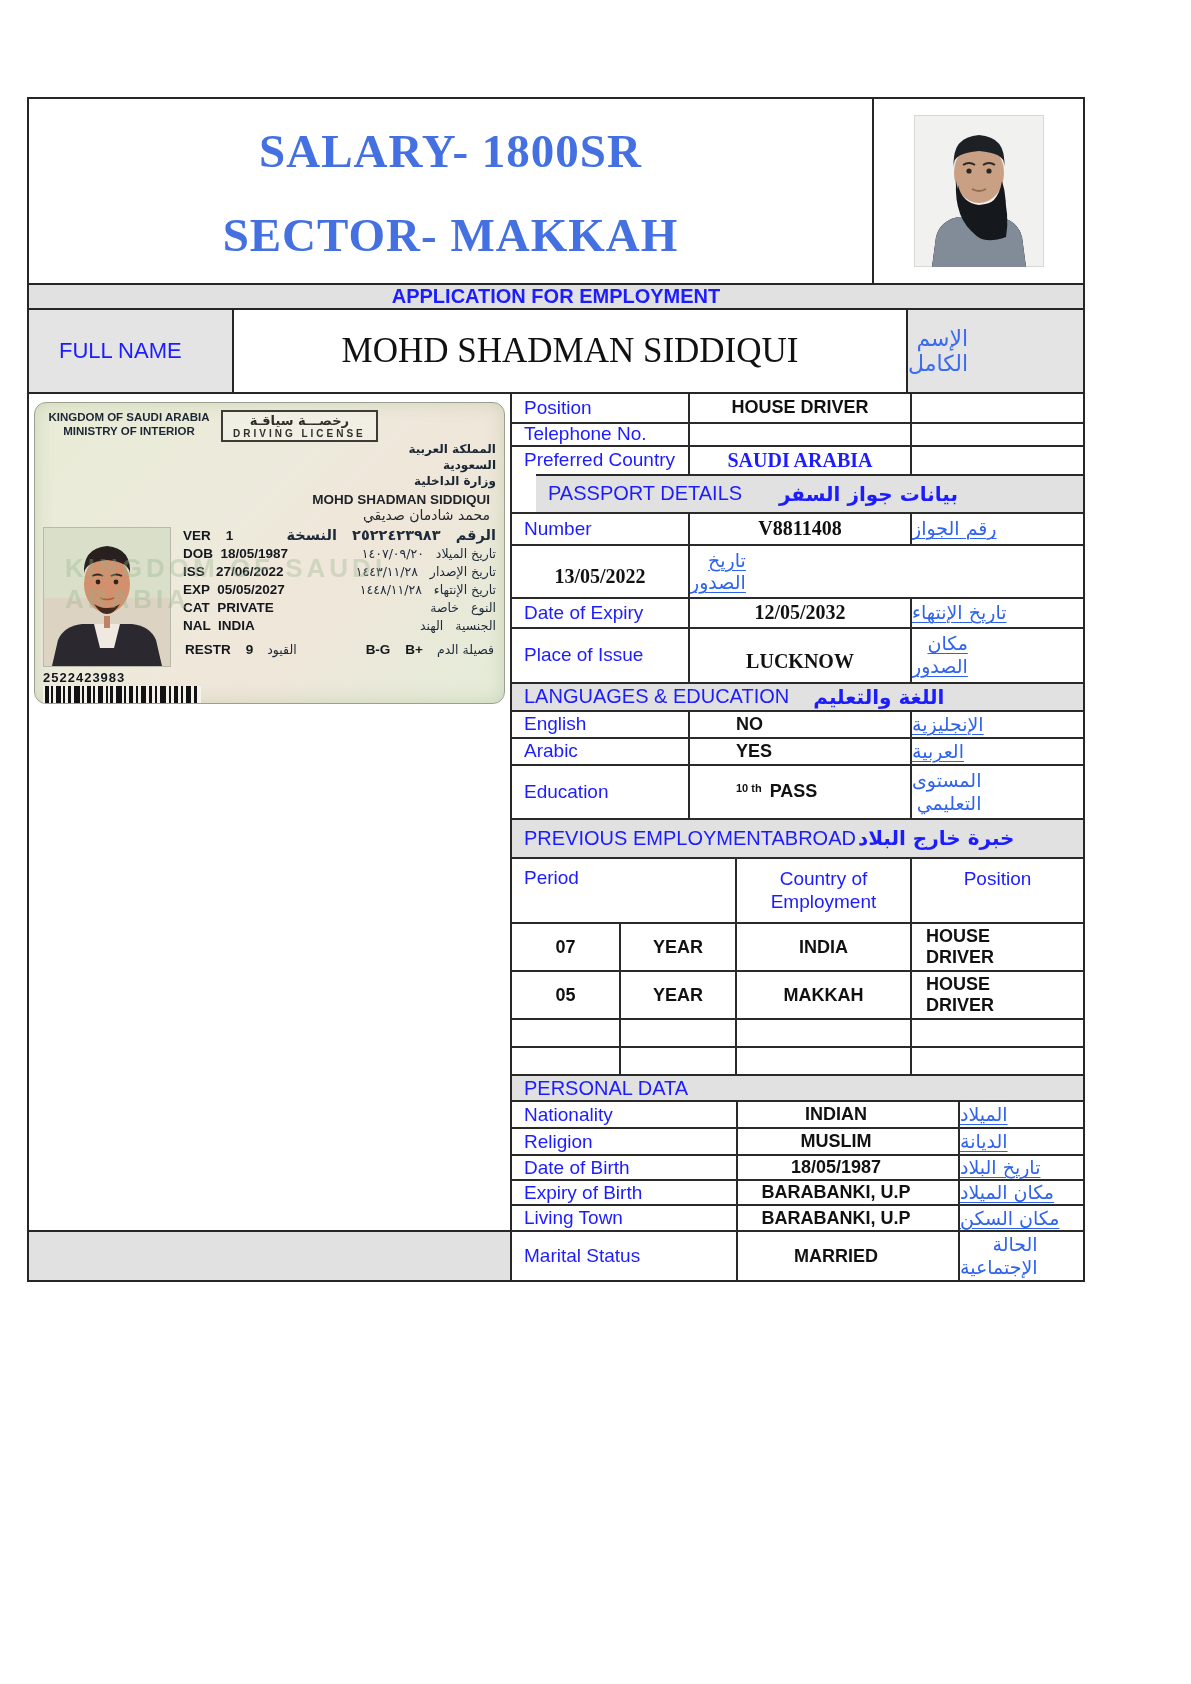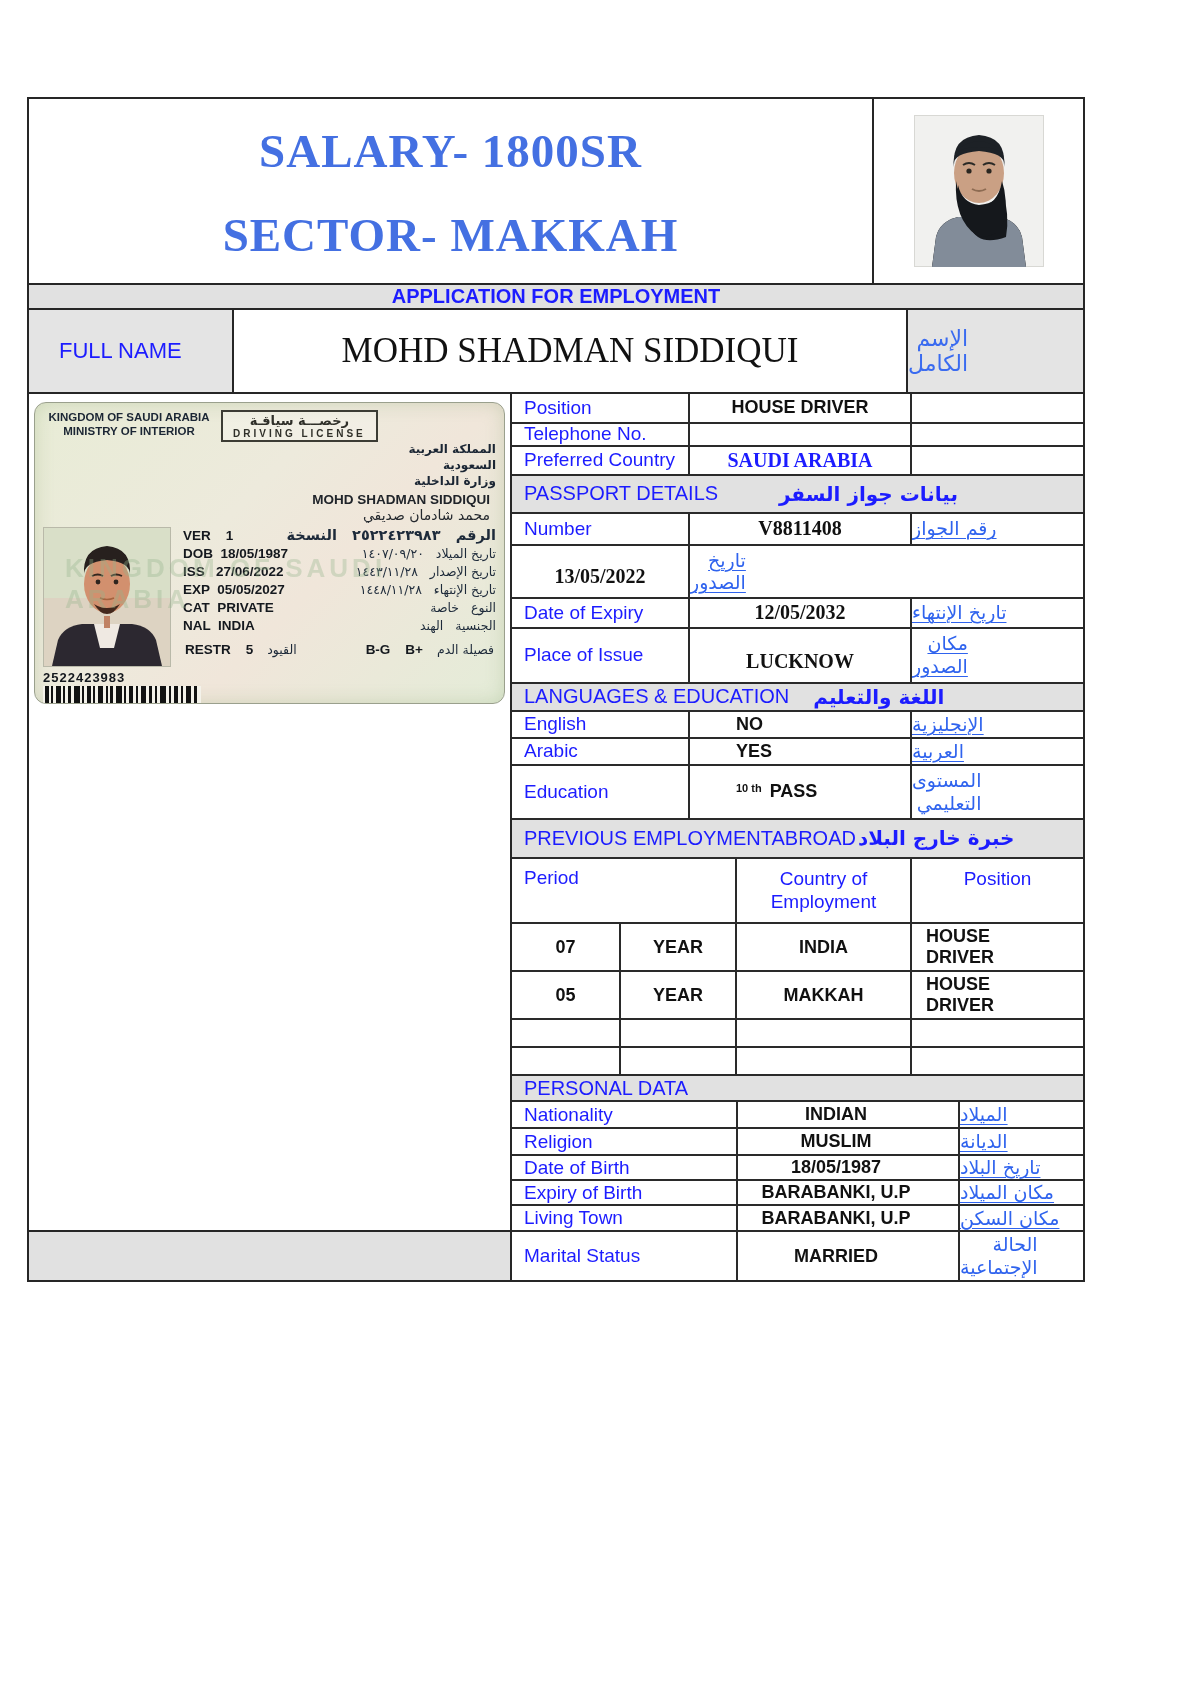--- a/index.html
+++ b/index.html
@@ -51,21 +51,21 @@
   .val.serif{font-family:"Liberation Serif",serif;font-size:20px;}
   .val.blue{color:#1c1cff;}
   .arc{justify-content:flex-end;padding-right:8px;color:#2f63ee;font-size:19px;text-align:right;line-height:1.2;}
   .ar{font-family:"DejaVu Sans",sans-serif;direction:rtl;white-space:pre-line;}
   .ar-u{text-decoration:underline;text-decoration-thickness:1px;text-underline-offset:3px;}
 
   .band{background:#e1e1e1;display:flex;align-items:center;box-sizing:border-box;border-top:2px solid #2a2a2a;
         padding-left:12px;color:#1c1cff;font-size:20px;}
   .band .ben{white-space:nowrap;}
   .band .bar{font-weight:bold;color:#1c1cff;font-size:20px;}
-  .band.spread{justify-content:space-between;padding-right:125px;}
+  .band.spread{justify-content:space-between;padding-right:125px;margin-left:24px;}
 
   .sup{font-size:11px;font-weight:bold;margin-right:8px;position:relative;top:-4px;}
 
   
   .emph{color:#1c1cff;font-size:19px;}
   .emph .cell{align-items:flex-start;padding-top:8px;}
   .emph .c{justify-content:center;text-align:center;line-height:1.25;}
   .emp .cell{font-weight:bold;font-size:18px;color:#111;justify-content:center;text-align:center;line-height:1.2;}
   .emp .pos{justify-content:flex-start;padding-left:14px;text-align:left;}
 
@@ -228,21 +228,21 @@
                 </div>
                 <div class="lic-frow">
                   <span class="lic-en">CAT  PRIVATE</span>
                   <span class="lic-ar">النوع   خاصة</span>
                 </div>
                 <div class="lic-frow">
                   <span class="lic-en">NAL  INDIA</span>
                   <span class="lic-ar">الجنسية   الهند</span>
                 </div>
                 <div class="lic-restr">
-                  <span class="lic-en">RESTR    5</span>
+                  <span class="lic-en">RESTR    9</span>
                   <span class="lic-ar">القيود</span>
                   <span class="sp"></span>
                   <span class="lic-en">B-G    B+</span>
                   <span class="lic-ar">فصيلة الدم</span>
                 </div>
               </div>
             </div>
           </div>
         </div>
         <div class="left-gray"></div>

